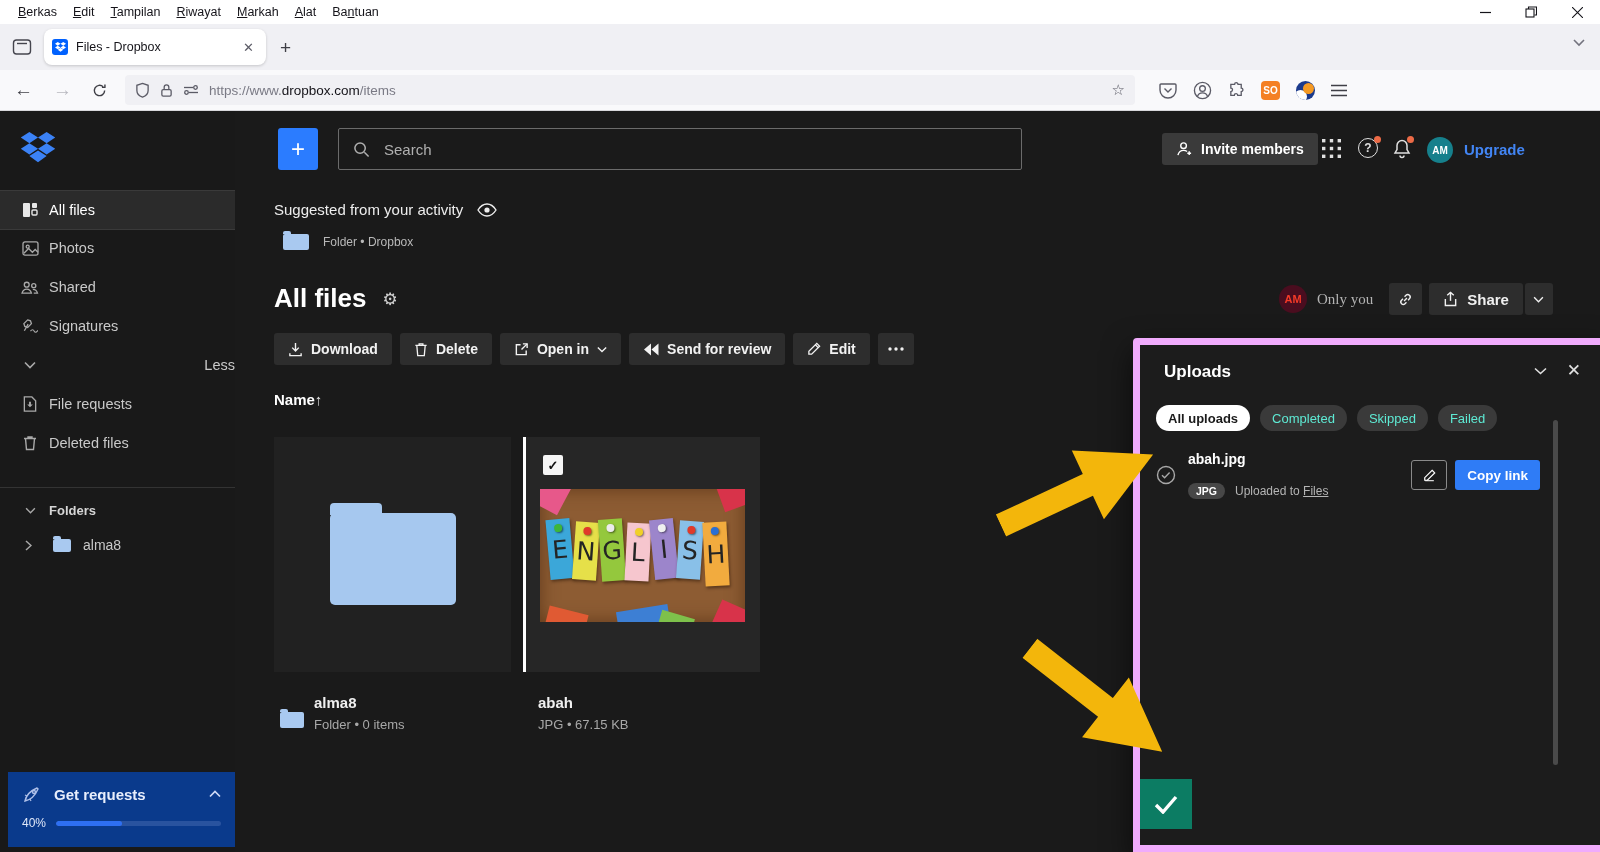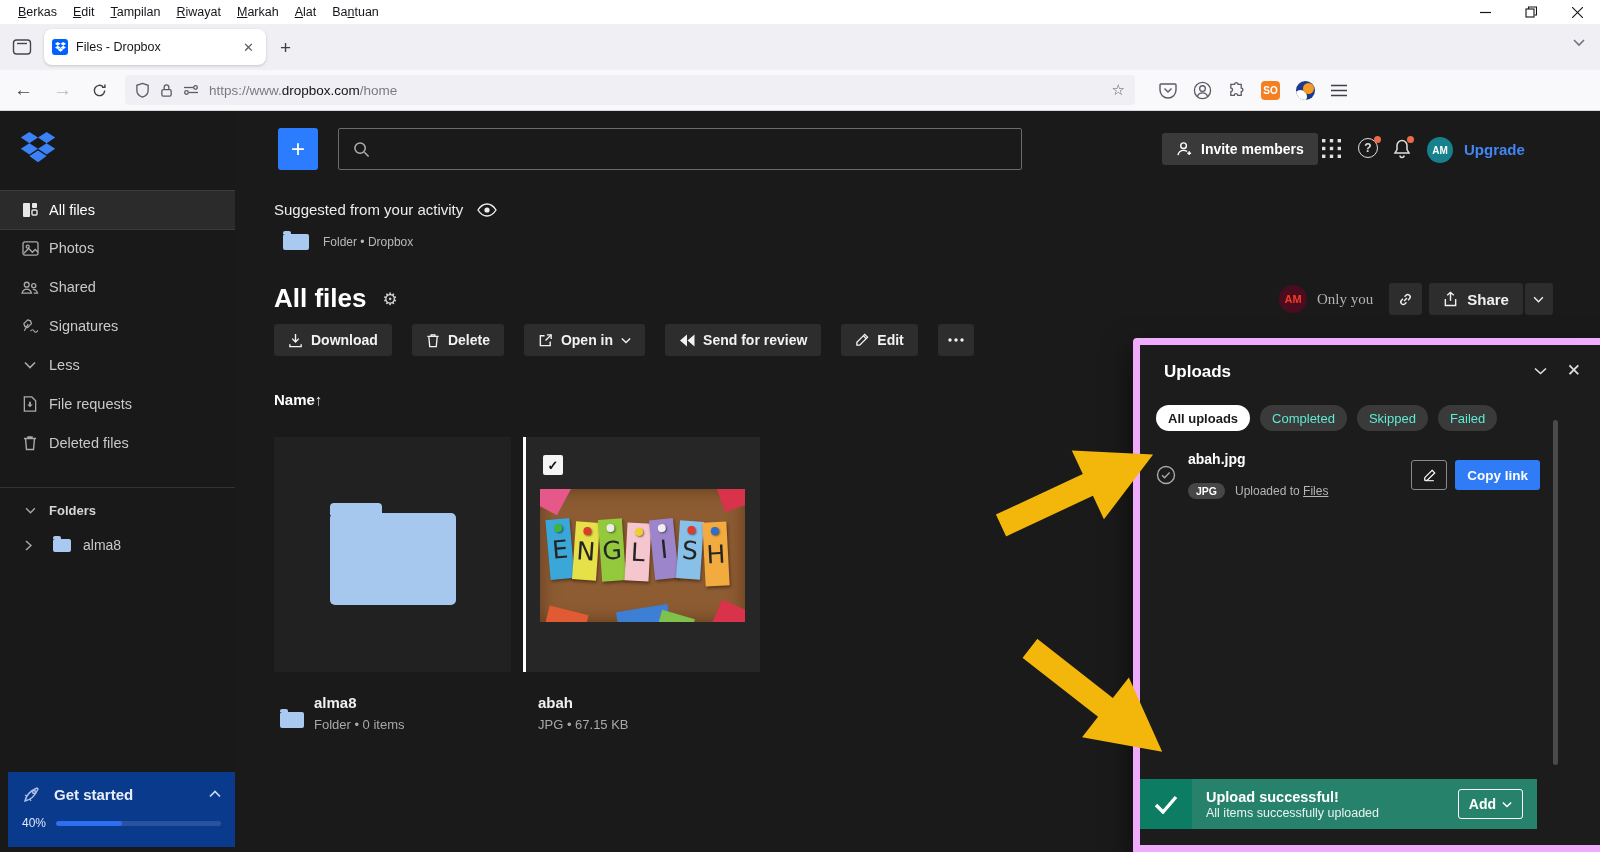--- a/index.html
+++ b/index.html
@@ -68,21 +68,21 @@
   
   .suggested{left:274px;top:201px;color:#ededed;font-size:15px;display:flex;align-items:center;gap:14px;}
   .sugg-card{left:283px;top:234px;display:flex;align-items:flex-end;gap:14px;}
   .sugg-cap{color:#b9b9b9;font-size:12px;padding-bottom:1px;}
   .pagetitle{left:274px;top:283px;color:#fff;font-size:26px;font-weight:bold;display:flex;align-items:center;gap:16px;}
   .gear{font-size:17px;color:#d0d0d0;font-weight:normal;font-family:"DejaVu Sans",sans-serif;}
   .ownerrow{left:1279px;top:283px;height:32px;display:flex;align-items:center;}
   .av-owner{width:28px;height:28px;background:#4a0d1f;color:#f43a28;font-size:11px;}
   .only-you{color:#b3b3b3;font-size:15px;margin:0 16px 0 10px;font-family:Liberation Serif, serif;}
   .gbtn{background:#2d2d2d;border-radius:3px;height:32px;display:flex;align-items:center;justify-content:center;color:#f0f0f0;box-sizing:border-box;}
-  .toolbar{left:274px;top:324px;display:flex;gap:20px;}
+  .toolbar{left:274px;top:333px;display:flex;gap:8px;}
   .tbtn{background:#2d2d2d;border-radius:3px;height:32px;display:flex;align-items:center;padding:0 14px;color:#f2f2f2;font-size:14px;font-weight:bold;gap:8px;}
   .namehd{left:274px;top:391px;color:#fff;font-size:15px;font-weight:bold;display:flex;gap:0;align-items:center;}
   .sort-arrow{font-weight:normal;color:#e0e0e0;}
 
   .card{position:absolute;top:437px;width:237px;height:235px;background:#212121;}
   .card1{left:274px;}
   .card2{left:523px;background:#262626;}
   .selbar{position:absolute;left:0;top:0;width:3px;height:235px;background:#ffffff;}
   .checkbox{position:absolute;left:20px;top:18px;width:20px;height:20px;background:#f5f5f5;border-radius:2px;display:flex;align-items:center;justify-content:center;color:#111;font-size:13px;font-weight:bold;}
   .bigfolder{position:absolute;left:56px;top:76px;width:126px;height:92px;background:#a6c8ef;border-radius:5px;}
@@ -202,21 +202,21 @@
         </svg>
       </span>
     <span style="margin-left:10px;">
         <svg width="16" height="12" viewBox="0 0 16 12" fill="none" stroke="#5b5b66" stroke-width="1.3">
           <path d="M1 3.5h9"></path>
           <circle cx="12.5" cy="3.5" r="1.8"></circle>
           <path d="M15 8.5H6"></path>
           <circle cx="3.5" cy="8.5" r="1.8"></circle>
         </svg>
       </span>
-    <span class="url-text"><span>https://www.</span><b>dropbox.com</b><span>/home</span></span>
+    <span class="url-text"><span>https://www.</span><b>dropbox.com</b><span>/items</span></span>
     <span class="url-star">☆</span>
   </div>
   <div class="chrome-right">
     <span>
         <svg width="18" height="17" viewBox="0 0 18 17" fill="none" stroke="#5b5b66" stroke-width="1.4">
           <path d="M2 2h14a1 1 0 0 1 1 1v5a8 8 0 0 1-16 0V3a1 1 0 0 1 1-1z"></path>
           <path d="M5.5 6.5L9 10l3.5-3.5"></path>
         </svg>
       </span>
     <span>
@@ -284,21 +284,21 @@
 <div class="side-item" style="top:307px;">
   <span class="ico">
       <svg width="16" height="16" viewBox="0 0 17 17" fill="none" stroke="#a9a9a9" stroke-width="1.4">
         <path d="M6 2l3 1 1 3-4 4-3-1-1-3z"></path>
         <path d="M6.5 6.5l-4 7"></path>
         <path d="M9 14c1.5-2 3-2 4 0s3 1 4-1" stroke-width="1.2"></path>
       </svg>
     </span>
   <span>Signatures</span>
 </div>
-<div class="side-item" style="top:346px;">
+<div class="side-item" style="top:346px;justify-content:space-between;">
   <span class="ico">
       <svg width="12" height="8" viewBox="0 0 12 8" fill="none" stroke="#a9a9a9" stroke-width="1.6">
         <path d="M1 1.5l5 5 5-5"></path>
       </svg>
     </span>
   <span>Less</span>
 </div>
 <div class="side-item" style="top:385px;">
   <span class="ico">
       <svg width="14" height="16" viewBox="0 0 14 17" fill="none" stroke="#a9a9a9" stroke-width="1.4">
@@ -337,21 +337,21 @@
 
 <div class="abs getstarted">
   <div class="row">
     <span>
         <svg width="20" height="20" viewBox="0 0 20 20" fill="none" stroke="#aebfe8" stroke-width="1.4">
           <path d="M3 17c1-5 5-10 12-13l1 1C13 12 8 16 3 17z"></path>
           <circle cx="12" cy="8" r="1.5"></circle>
           <path d="M5 12l-2-1M8 15l1 2" stroke-width="1.2"></path>
         </svg>
       </span>
-    <span class="gs-title" style="margin-left:12px;">Get started</span>
+    <span class="gs-title" style="margin-left:12px;">Get requests</span>
     <span style="margin-left:auto;">
         <svg width="12" height="8" viewBox="0 0 12 8" fill="none" stroke="#cfdaf6" stroke-width="1.7">
           <path d="M1 6.5l5-5 5 5"></path>
         </svg>
       </span>
   </div>
   <div class="row" style="margin-top:12px;">
     <span style="color:#dfe7f8;font-size:12px;">40%</span>
     <span class="gs-bar">
         <span class="gs-fill"></span>
@@ -360,20 +360,21 @@
 </div>
 
 <div class="abs plusbtn">+</div>
 <div class="abs search">
   <span>
       <svg width="17" height="17" viewBox="0 0 18 18" fill="none" stroke="#b0b0b0" stroke-width="1.6">
         <circle cx="7.5" cy="7.5" r="5.5"></circle>
         <path d="M12 12l4.5 4.5"></path>
       </svg>
     </span>
+  <input type="text" placeholder="Search" style="">
 </div>
 <div class="abs invite">
   <span>
       <svg width="17" height="16" viewBox="0 0 18 17" fill="none" stroke="#ffffff" stroke-width="1.5">
         <circle cx="8" cy="5" r="3"></circle>
         <path d="M2 15c1-3.5 3.3-5 6-5 1.4 0 2.7.4 3.7 1.2"></path>
         <path d="M14 11v4M12 13h4"></path>
       </svg>
     </span>
   <span>Invite members</span>
@@ -600,32 +601,20 @@
   </div>
 </div>
 <div class="abs scrollbar"></div>
 
 <div class="abs toast">
   <div class="toast-ico">
       <svg width="24" height="19" viewBox="0 0 24 19" fill="none" stroke="#ffffff" stroke-width="3.4">
         <path d="M2 10l7 7L22 2"></path>
       </svg>
     </div>
-  <div class="toast-body">
-    <span>
-      <div class="toast-title">Upload successful!</div>
-      <div class="toast-sub">All items successfully uploaded</div>
-    </span>
-    <span class="addbtn">
-      <span>Add</span>
-      <svg width="10" height="7" viewBox="0 0 12 8" fill="none" stroke="#fff" stroke-width="1.7">
-          <path d="M1 1.5l5 5 5-5"></path>
-        </svg>
-    </span>
-  </div>
 </div>
 
 <div class="abs arrow" style="left:993px;top:438px;transform:rotate(-25deg);">
   <svg width="168" height="104" viewBox="0 0 168 104">
       <polygon points="0,40 96,40 96,14 168,52 96,90 96,64 0,64" fill="#f3b60b"></polygon>
     </svg>
 </div>
 <div class="abs arrow" style="left:1012px;top:648px;transform:rotate(38deg);">
   <svg width="168" height="104" viewBox="0 0 168 104">
       <polygon points="0,40 96,40 96,14 168,52 96,90 96,64 0,64" fill="#f3b60b"></polygon>

